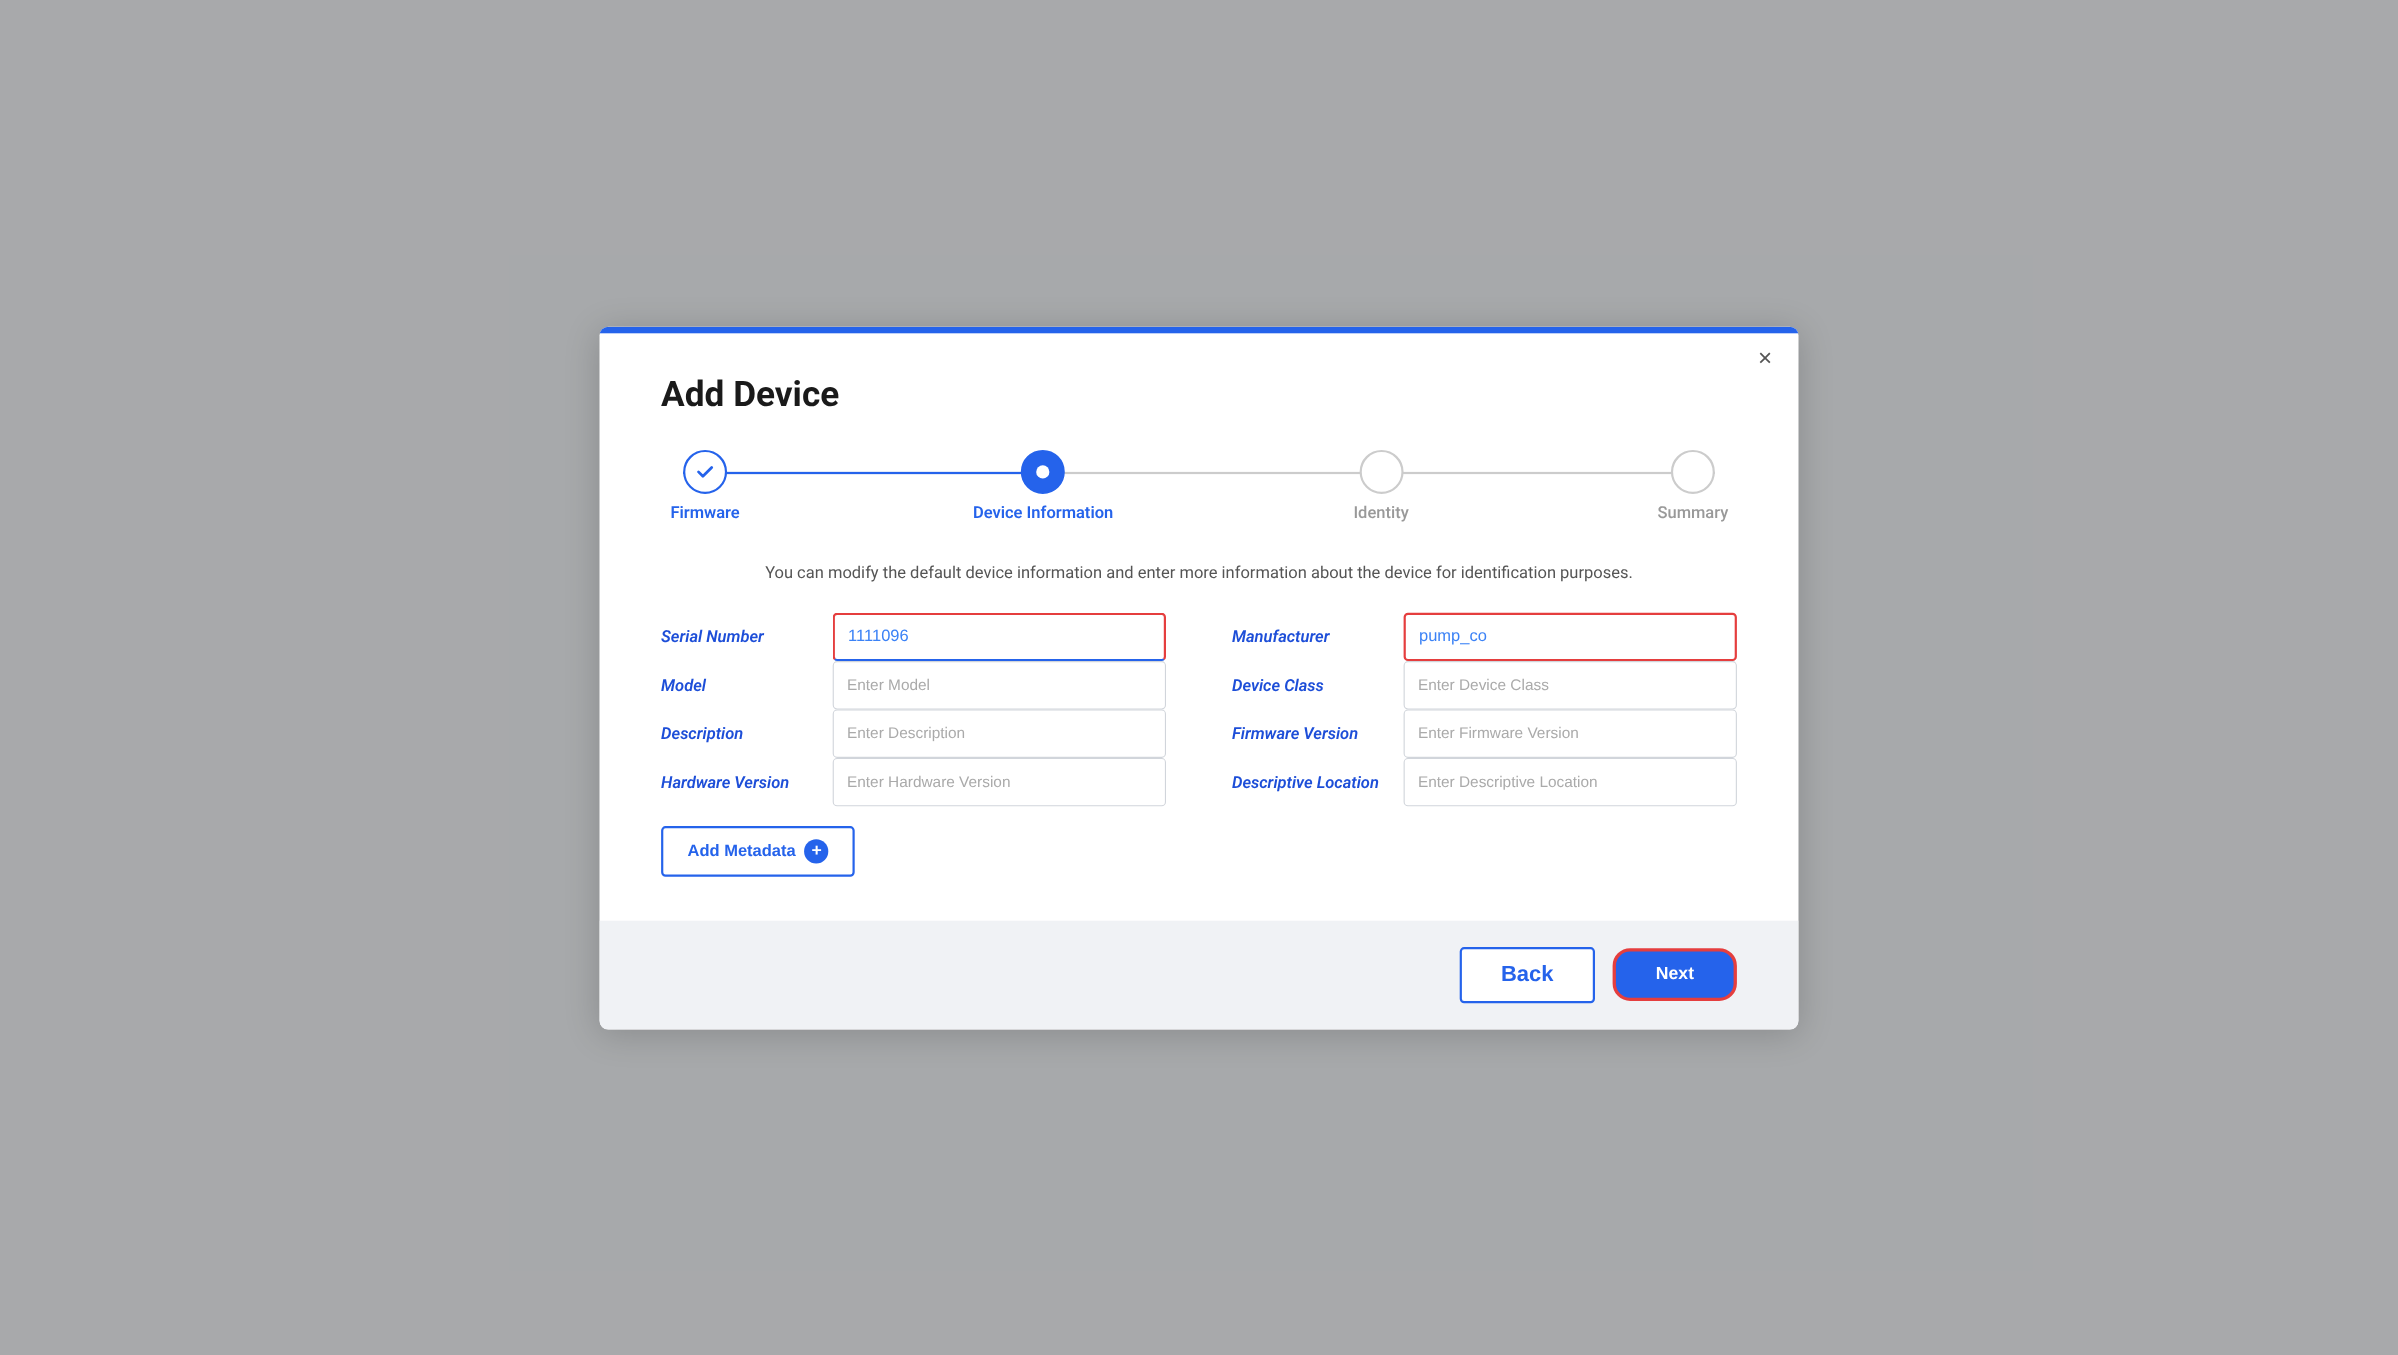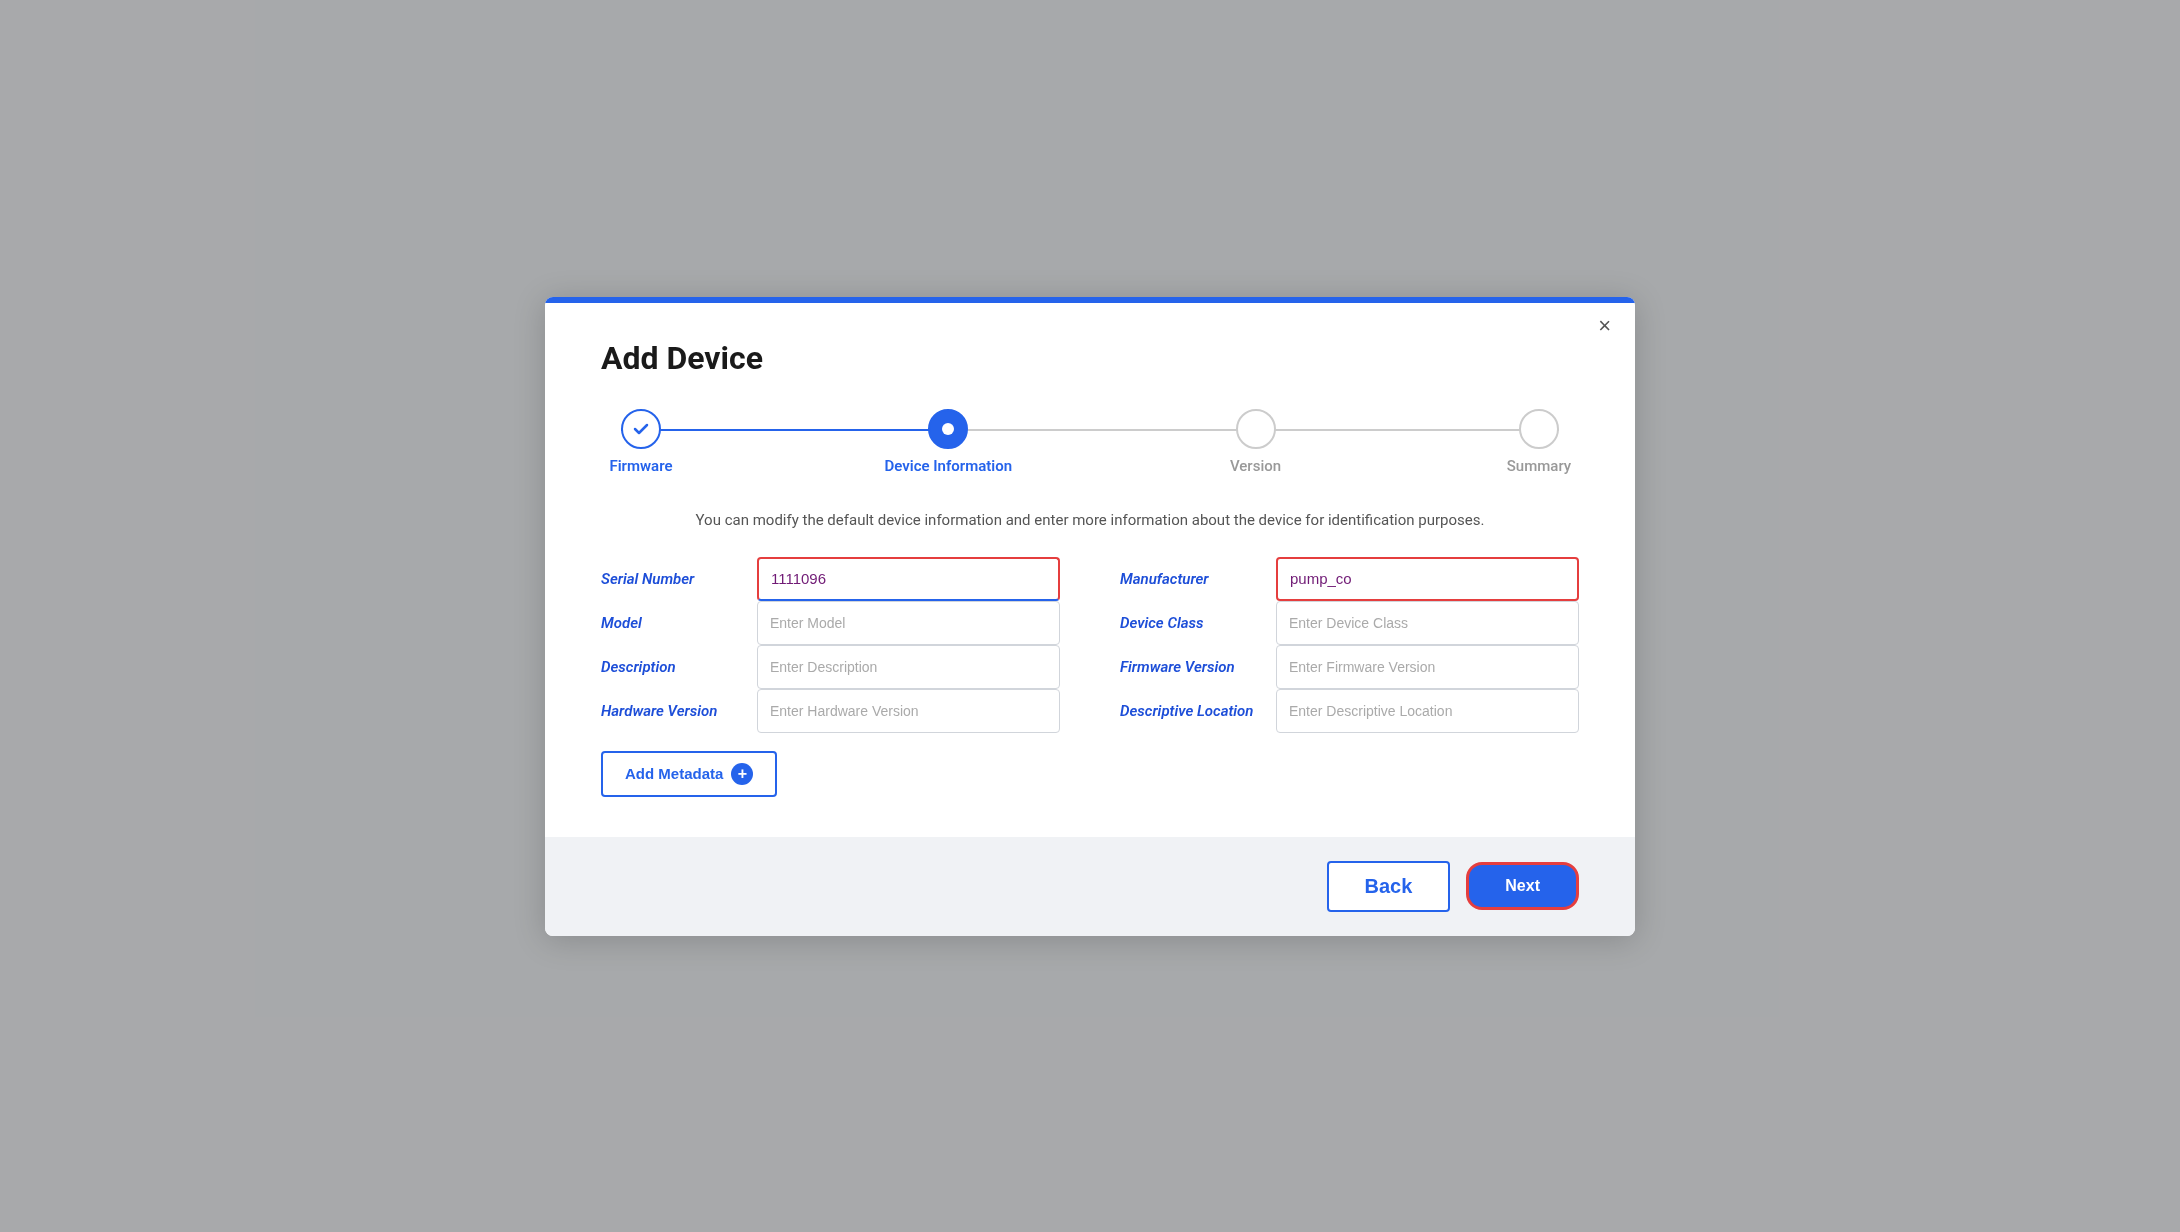--- a/index.html
+++ b/index.html
@@ -152,21 +152,21 @@
       flex-shrink: 0;
       font-style: italic;
     }
     .form-input {
       flex: 1;
       height: 44px;
       border: 1px solid #d1d5db;
       border-radius: 4px;
       padding: 0 12px;
       font-size: 15px;
-      color: #701a75;
+      color: #3b82f6;
       outline: none;
       background: #fff;
     }
     .form-input::placeholder {
       color: #aaa;
       font-size: 14px;
     }
     .form-input.highlighted {
       border: 2px solid #e53e3e;
       border-bottom: 2px solid #2563eb;
@@ -261,21 +261,21 @@
 
           <div class="stepper-step">
             <div class="step-circle active">
               <div style="width:12px;height:12px;border-radius:50%;background:#fff;"></div>
             </div>
             <span class="step-label active">Device Information</span>
           </div>
 
           <div class="stepper-step">
             <div class="step-circle"></div>
-            <span class="step-label">Version</span>
+            <span class="step-label">Identity</span>
           </div>
 
           <div class="stepper-step">
             <div class="step-circle"></div>
             <span class="step-label">Summary</span>
           </div>
         </div>
       </div>
 
       

